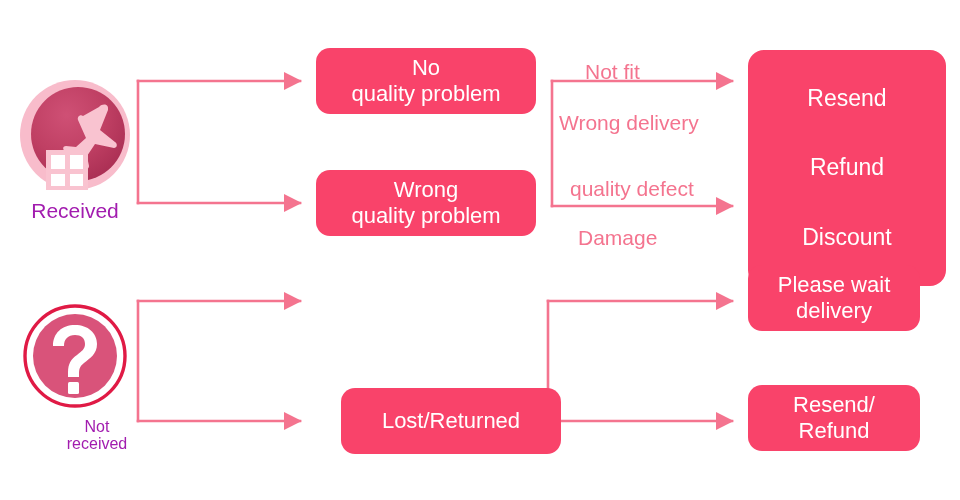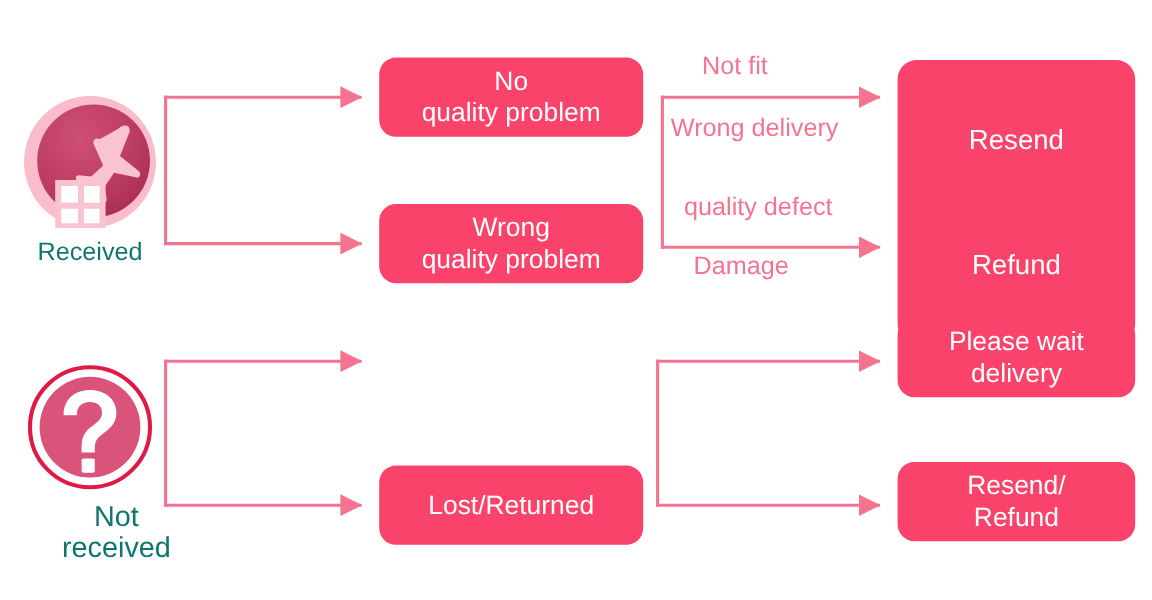--- a/index.html
+++ b/index.html
@@ -34,26 +34,26 @@
     text-align: center;
     line-height: 1.18;
     box-sizing: border-box;
   }
   .box .line {
     display: block;
     white-space: nowrap;
   }
 
   .box-mid  { width: 220px; height: 66px; left: 316px; font-size: 22px; }
-  .box-wide { width: 198px; height: 66px; left: 748px; font-size: 22px; }
+  .box-wide { width: 172px; height: 66px; left: 748px; font-size: 22px; }
 
   #box-no-quality   { top: 48px;  }
   #box-have-quality { top: 170px; }
   #box-on-the-way   { top: 268px; }
-  #box-lost         { top: 388px; }
+  #box-lost         { top: 388px; margin-left: 25px; }
 
   #box-resend-refund-discount {
     left: 748px;
     top: 50px;
     width: 198px;
     height: 236px;
     border-radius: 16px;
     font-size: 23px;
     justify-content: space-around;
     padding: 14px 0;
@@ -66,46 +66,47 @@
   
   .icon-group {
     position: absolute;
     width: 150px;
     text-align: center;
   }
   #icon-group-received     { left: 0px;  top: 78px; }
   #icon-group-not-received { left: 0px;  top: 302px; }
 
   .icon-label {
-    color: #0f766e;
+    color: #a21caf;
     font-size: 21px;
     line-height: 1.08;
     margin-top: 4px;
     white-space: pre-line;
   }
-  #icon-group-not-received .icon-label { font-size: 24px; padding-left: 44px; }
+  #icon-group-not-received .icon-label { font-size: 16px; padding-left: 44px; }
 
   .icon-svg { display: block; margin: 0 auto; }
 
   
   #wires {
     position: absolute;
     left: 0;
     top: 0;
     width: 960px;
     height: 500px;
     pointer-events: none;
   }
 
   
   .cond-label {
     position: absolute;
     color: #f4748f;
     font-size: 21px;
     white-space: nowrap;
+    margin-top: 16px;
   }
   #cond-not-fit        { left: 585px; top: 44px;  }
   #cond-wrong-delivery { left: 559px; top: 95px;  }
   #cond-quality-defect { left: 570px; top: 161px; }
   #cond-damage         { left: 578px; top: 210px; }
 </style>
 </head>
 <body>
 
 <div id="canvas">
@@ -231,20 +232,21 @@
   </div>
 
   <div class="cond-label" id="cond-not-fit">Not fit</div>
   <div class="cond-label" id="cond-quality-defect">quality defect</div>
   <div class="cond-label" id="cond-wrong-delivery">Wrong delivery</div>
   <div class="cond-label" id="cond-damage">Damage</div>
 
   <div class="box" id="box-resend-refund-discount">
     <span class="line">Resend</span>
     <span class="line">Refund</span>
+    <span class="line">Discount</span>
   </div>
 
   <div class="box box-wide" id="box-please-wait">
     <span class="line">Please wait</span>
     <span class="line">delivery</span>
   </div>
 
   <div class="box box-wide" id="box-resend-refund">
     <span class="line">Resend/</span>
     <span class="line">Refund</span>

